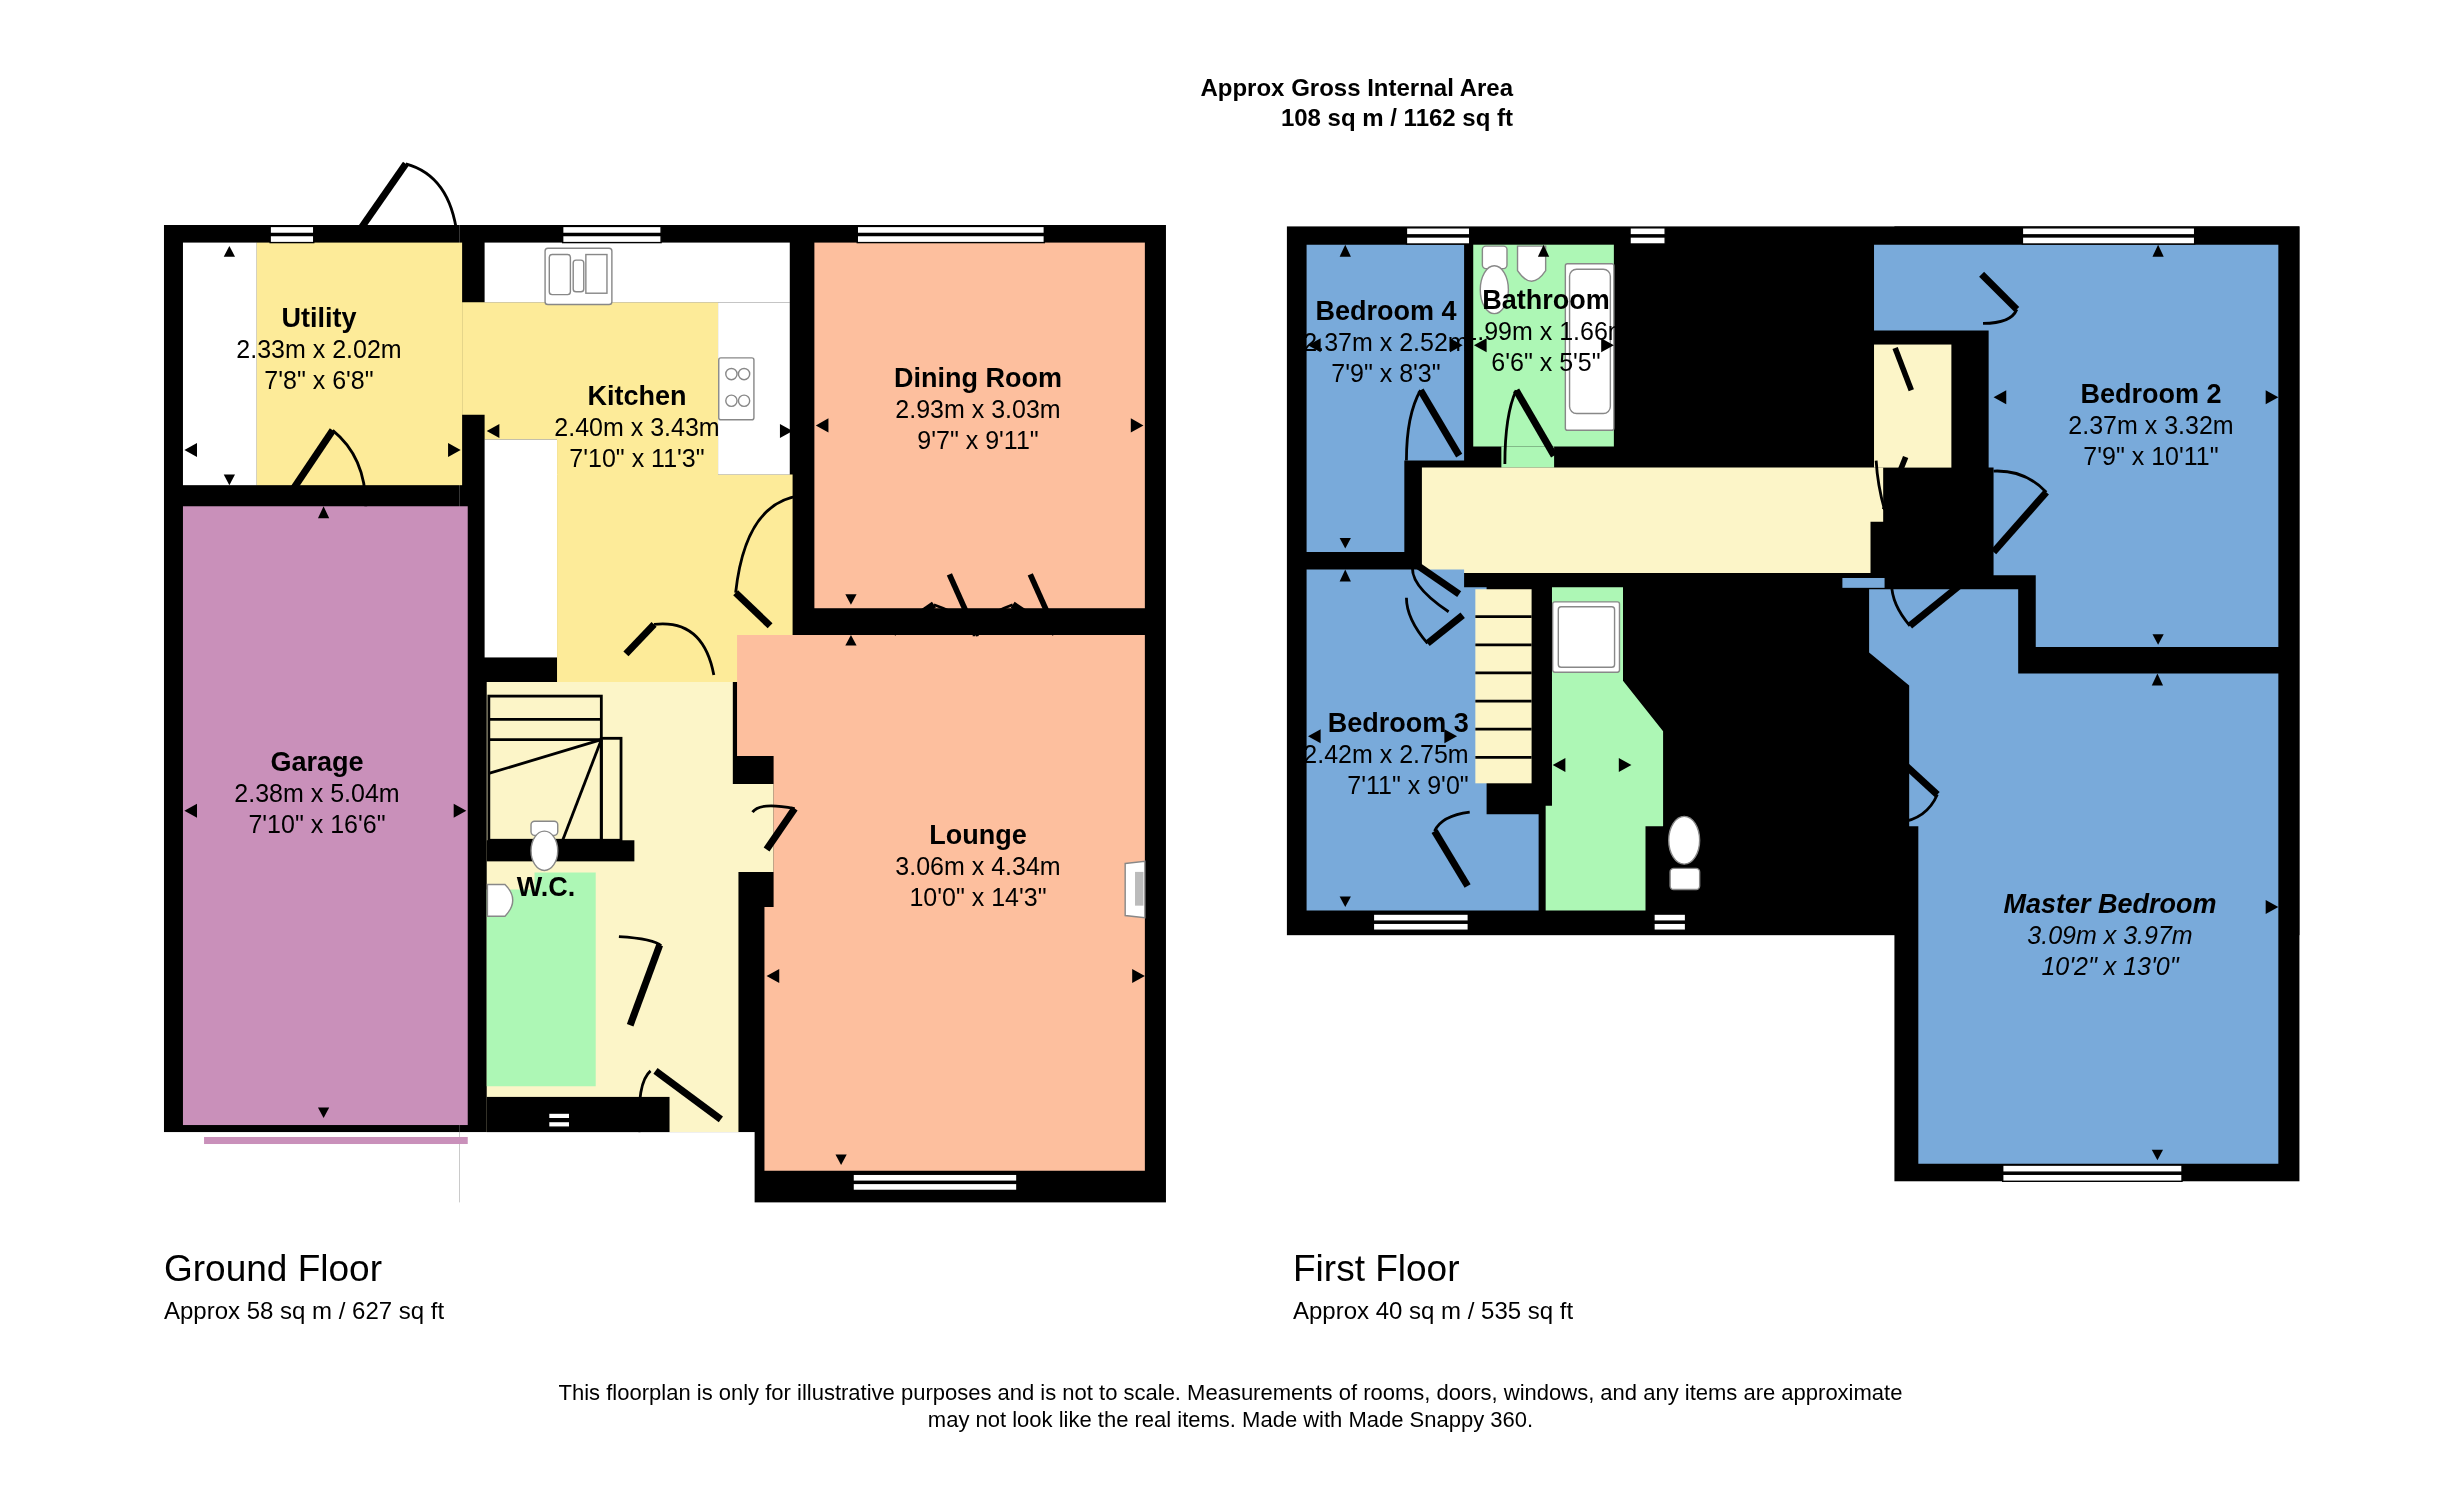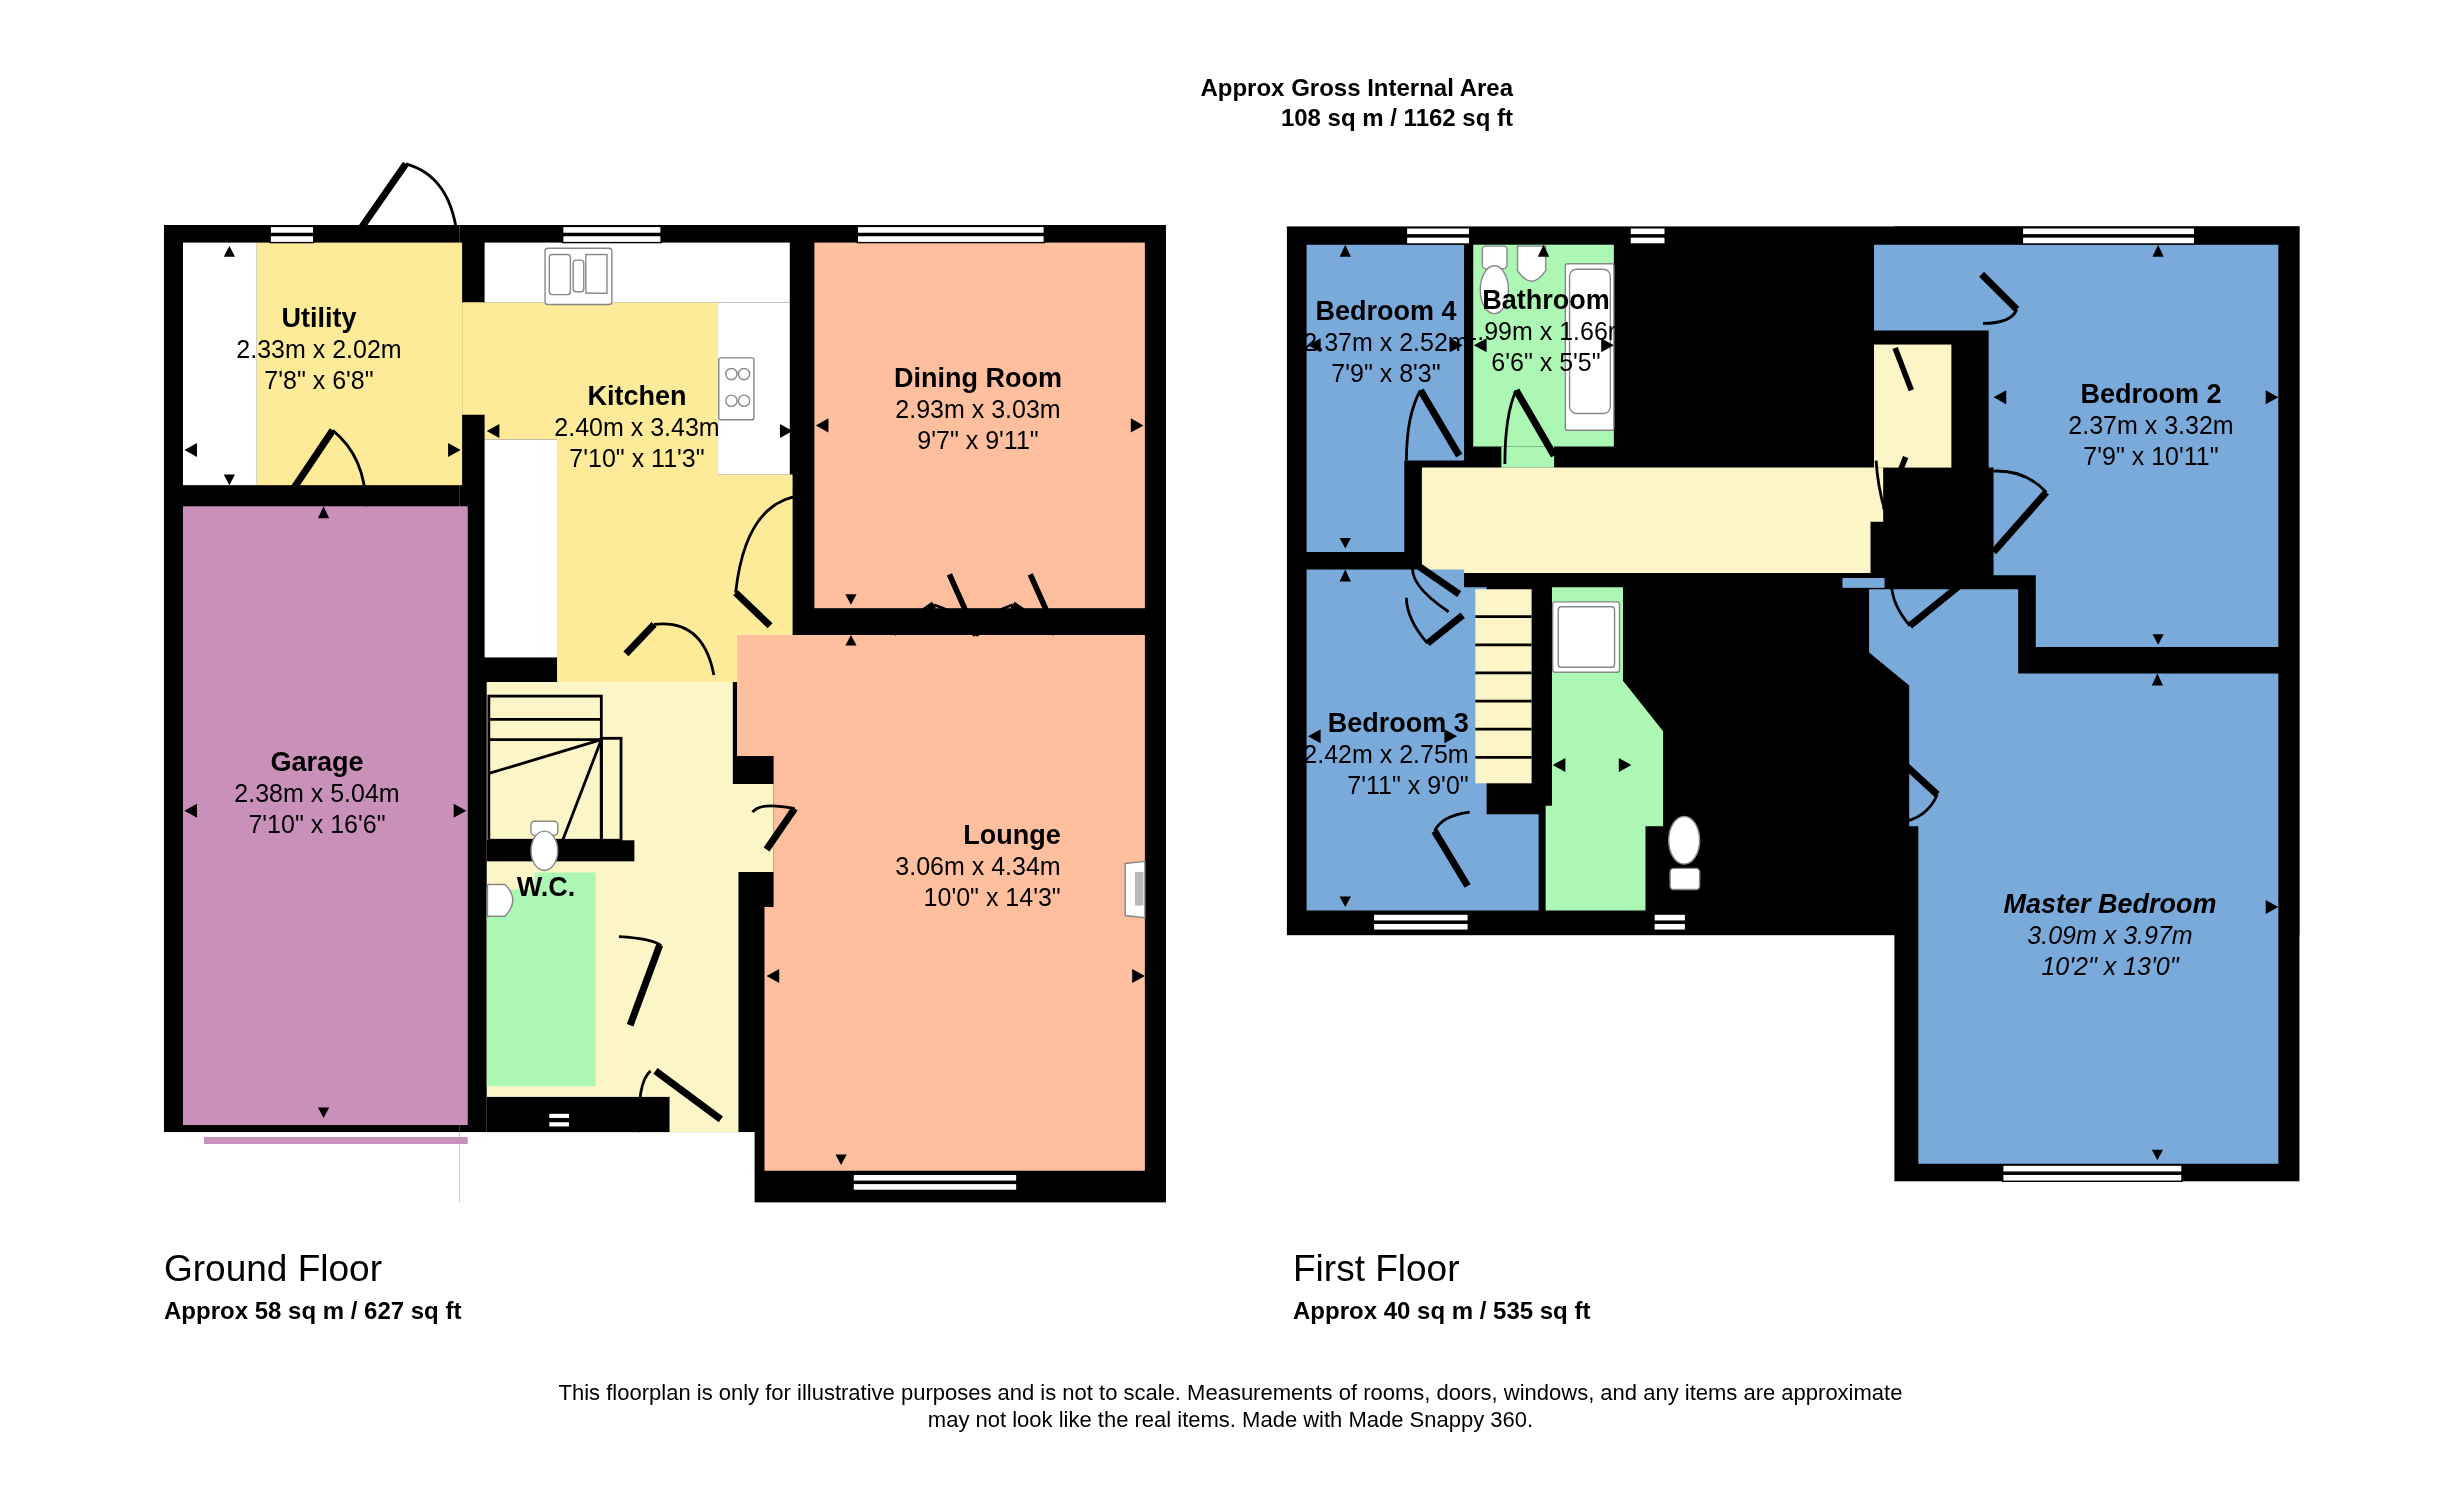--- a/index.html
+++ b/index.html
@@ -1,21 +1,21 @@
 <!DOCTYPE html>
 <html style="font-size:11.3px"><head>
   <meta charset="utf-8">
   <style>
     html, body { margin: 0; padding: 0; background: #ffffff; }
     body { width: 2462px; height: 1497px; position: relative; overflow: hidden; font-family: "Liberation Sans", sans-serif; color: #000; }
     .abs { position: absolute; }
     #plan { position: absolute; left: 0; top: 0; width: 2462px; height: 1497px; }
     .hdr { left: 950px; top: 73px; width: 563px; font-weight: bold; font-size: 24px; line-height: 29.5px; text-align: right; }
     .floor-title { font-size: 37px; line-height: 42px; }
-    .floor-area { font-weight: bold; font-size: 24px; line-height: 28px; }
+    .floor-area { font-weight: normal; font-size: 24px; line-height: 28px; }
     .disclaimer { left: 492px; top: 1379px; width: 1477px; font-size: 22px; line-height: 27.4px; text-align: center; }
     .room-label { position: absolute; text-align: center; transform: translateX(-50%); white-space: nowrap; }
     .room-name { font-weight: bold; font-size: 27px; line-height: 32px; }
     .room-dim { font-size: 25px; line-height: 31px; }
     .room-label.small .room-name { font-size: 21px; line-height: 25px; }
     .room-label.small .room-dim { font-size: 20.4px; line-height: 24px; }
   </style>
 </head>
 <body>
 
@@ -287,21 +287,21 @@
 <div class="room-label" style="left:978px; top:362px;">
   <div class="room-name">Dining Room</div>
   <div class="room-dim">2.93m x 3.03m</div>
   <div class="room-dim">9'7" x 9'11"</div>
 </div>
 <div class="room-label" style="left:317px; top:746px;">
   <div class="room-name">Garage</div>
   <div class="room-dim">2.38m x 5.04m</div>
   <div class="room-dim">7'10" x 16'6"</div>
 </div>
-<div class="room-label" style="left:978px; top:819px;text-align:right;">
+<div class="room-label" style="left:978px; top:819px;">
   <div class="room-name">Lounge</div>
   <div class="room-dim">3.06m x 4.34m</div>
   <div class="room-dim">10'0" x 14'3"</div>
 </div>
 <div class="room-label" style="left:546px; top:871px;">
   <div class="room-name">W.C.</div>
 </div>
 
 <div class="room-label" style="left:1386px; top:295px;">
   <div class="room-name">Bedroom 4</div>

